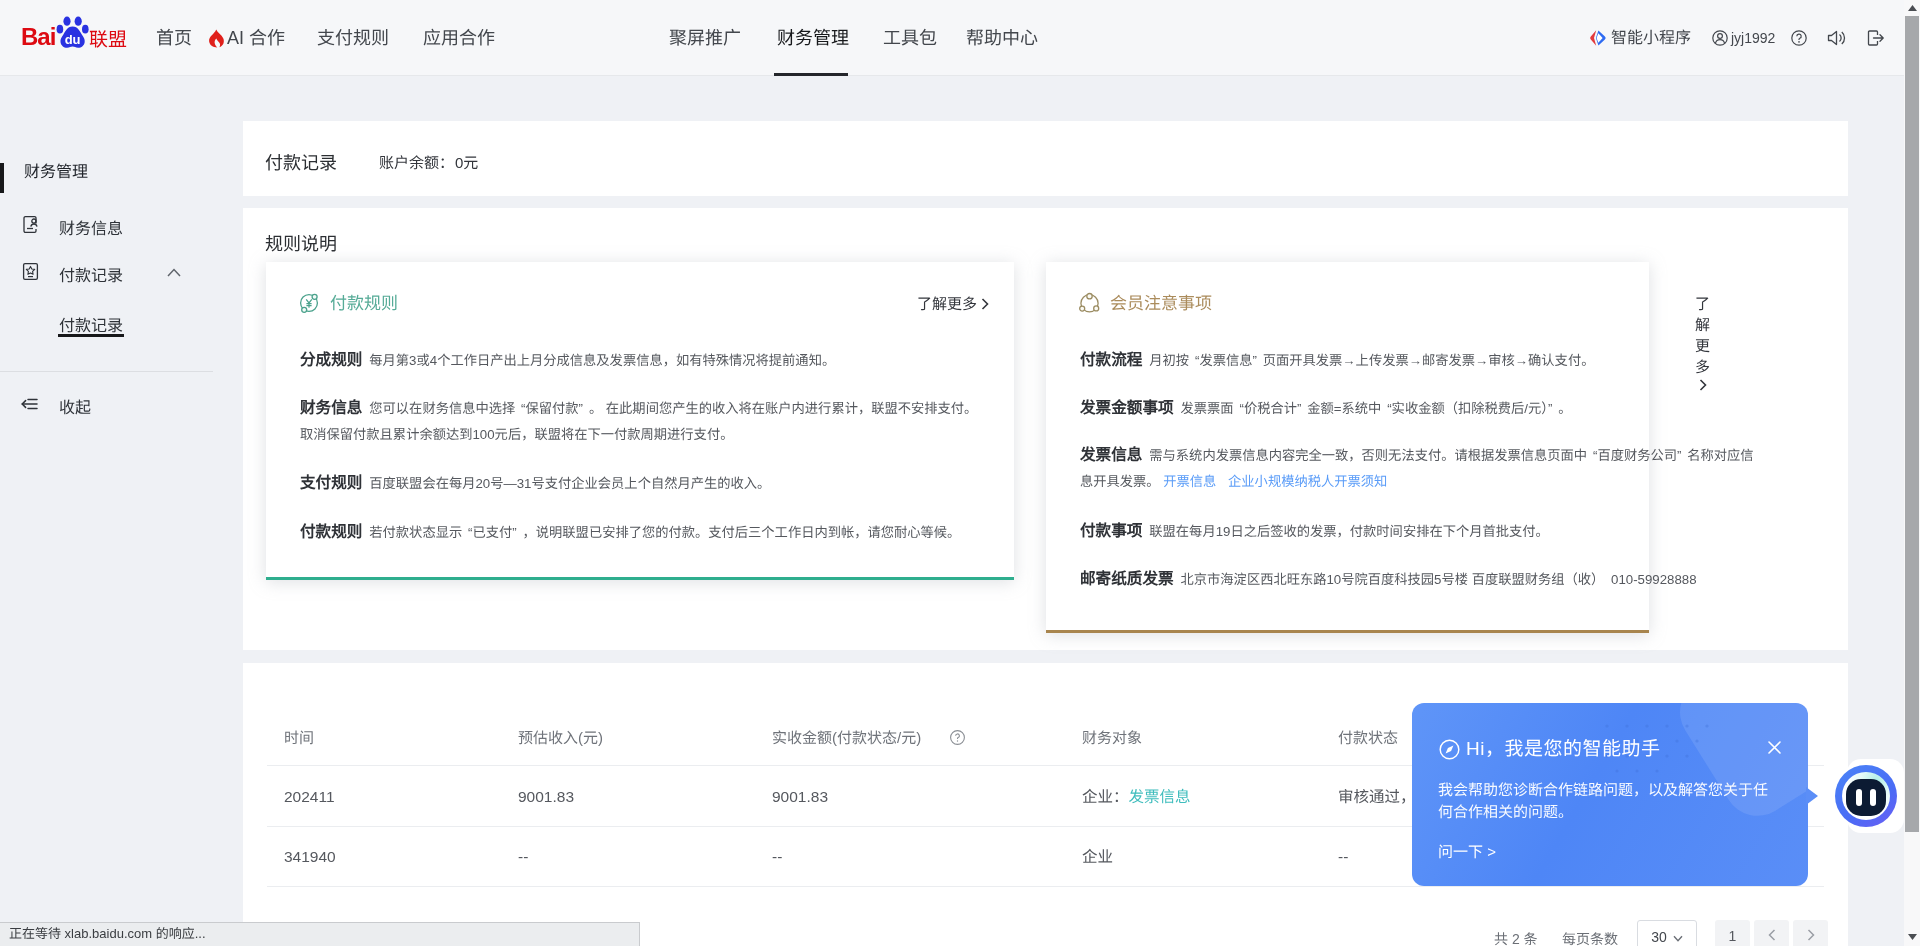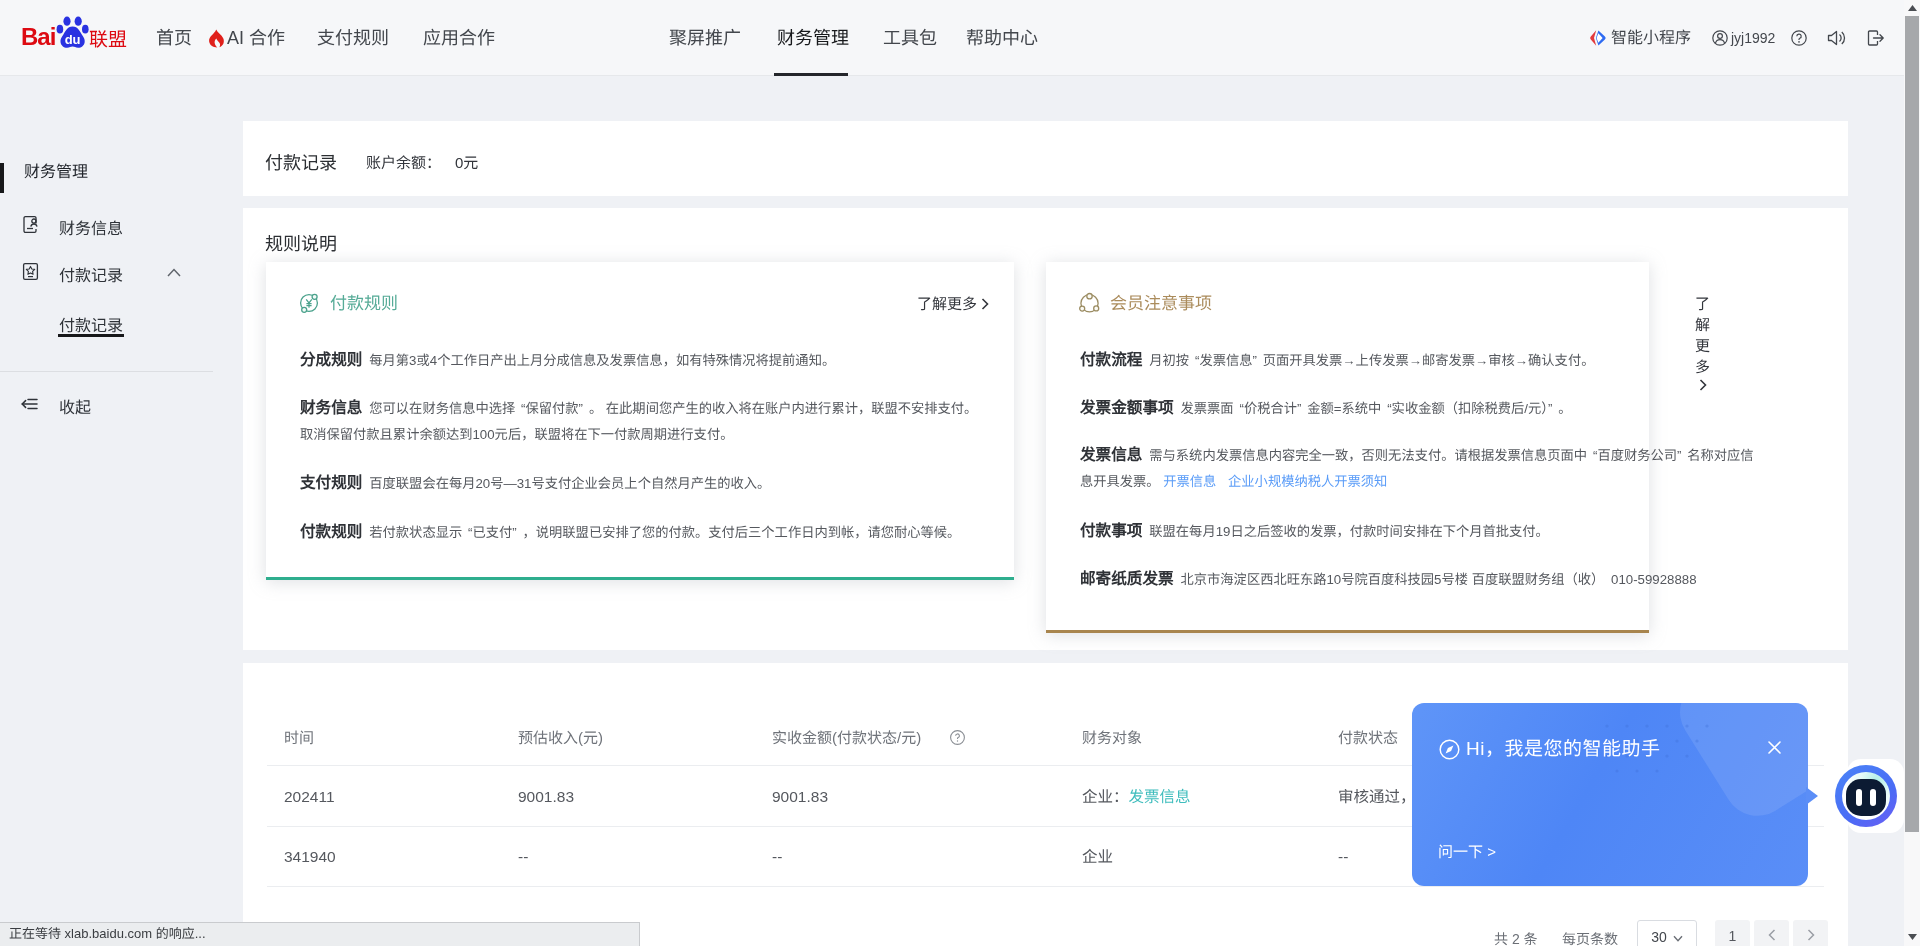--- a/index.html
+++ b/index.html
@@ -130,21 +130,21 @@
 <div class="abs" style="left:58px;top:334px;width:66px;height:3px;background:#17181a"></div>
 <div class="abs" style="left:0;top:371px;width:213px;height:1px;background:#dcdee2"></div>
 <svg class="abs" style="left:21px;top:396px" width="17" height="16" viewBox="0 0 17 16" fill="none" stroke="#2f3339" stroke-width="1.5">
   <path d="M7 3.5 H16 M7 12.5 H16 M1.2 8 H16" stroke-linecap="round"></path>
   <path d="M4.6 4.6 L1.2 8 L4.6 11.4" stroke-linecap="round" stroke-linejoin="round"></path>
 </svg>
 <div class="side-item" style="left:59px;top:394px">收起</div>
 
 <div class="card" id="card1">
   <span class="abs" style="left:22px;top:27px;font-size:18px;color:#2c2f33">付款记录</span>
-  <span class="abs" style="left:123px;top:30px;font-size:15px;color:#33363c">账户余额：</span>
+  <span class="abs" style="left:136px;top:30px;font-size:15px;color:#33363c">账户余额：</span>
   <span class="abs" style="left:212px;top:30px;font-size:15px;color:#33363c">0元</span>
 </div>
 
 <div class="card" id="card2">
   <div class="abs" style="left:22px;top:21px;font-size:18px;color:#2c2f33">规则说明</div>
   <div class="rule-card" id="rcardL">
     <svg class="abs" style="left:32px;top:30px" width="22" height="22" viewBox="0 0 22 22" fill="none" stroke="#4ba28c" stroke-width="1.3">
       <circle cx="11" cy="11" r="8.4"></circle>
       <circle cx="16.6" cy="4.8" r="2.5" fill="#f2fbf8"></circle>
       <circle cx="6.2" cy="17.8" r="2.5" fill="#f2fbf8"></circle>
@@ -241,20 +241,21 @@
     </g>
   </svg>
   <svg class="abs" style="left:27px;top:36px" width="21" height="21" viewBox="0 0 23 23" fill="none" stroke="#fff" stroke-width="1.6">
     <circle cx="11.5" cy="11.5" r="10.2"></circle>
     <path d="M15.8 7.2 L13.2 13.2 L7.2 15.8 L9.8 9.8 Z" fill="#fff" stroke="none"></path>
   </svg>
   <div class="ttl">Hi，我是您的智能助手</div>
   <svg class="abs" style="left:355px;top:37px" width="15" height="15" viewBox="0 0 15 15" stroke="#fff" stroke-width="1.6" stroke-linecap="round" fill="none">
     <path d="M2 2 L13 13 M13 2 L2 13"></path>
   </svg>
+  <div class="bd">我会帮助您诊断合作链路问题，以及解答您关于任<br>何合作相关的问题。</div>
   <div class="ask">问一下 &gt;</div>
 </div>
 <div id="ptr"></div>
 
 <div class="abs" style="left:1847px;top:759px;width:57px;height:74px;background:#fff;border-radius:14px;z-index:19"></div>
 <div class="abs" style="left:1835px;top:765px;width:62px;height:62px;border-radius:50%;background:linear-gradient(145deg,#4a85f7 0%,#4a6cf5 60%,#6b5df4 100%);z-index:21"></div>
 <div class="abs" style="left:1842px;top:772px;width:48px;height:48px;border-radius:50%;background:radial-gradient(circle at 72% 18%, #aeeee6 0%, #e6fbf8 30%, #fff 60%);z-index:22"></div>
 <div class="abs" style="left:1846px;top:779px;width:40px;height:37px;background:#0c1b33;border-radius:15px;z-index:23"></div>
 <div class="abs" style="left:1856px;top:789px;width:6px;height:17px;background:#fff;border-radius:3px;z-index:24"></div>
 <div class="abs" style="left:1870px;top:789px;width:6px;height:17px;background:#fff;border-radius:3px;z-index:24"></div>

